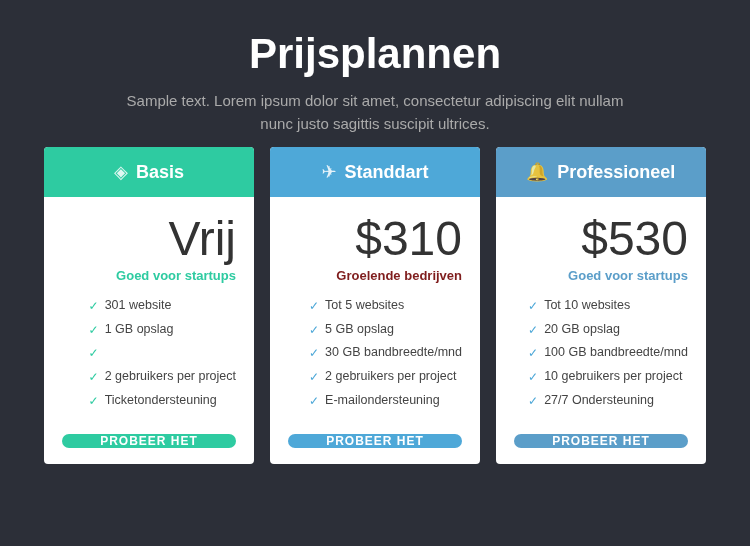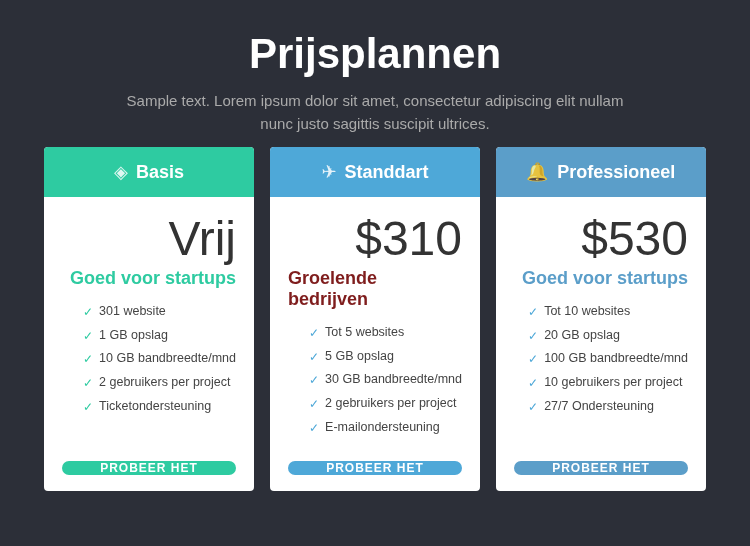--- a/index.html
+++ b/index.html
@@ -83,21 +83,21 @@
 
     .plan-price {
       font-size: 48px;
       font-weight: 300;
       color: #333;
       line-height: 1.1;
       margin-bottom: 2px;
     }
 
     .plan-price-sub {
-      font-size: 18px;
+      font-size: 13px;
       font-weight: 600;
       margin-bottom: 14px;
     }
 
     .plan-price-sub.teal { color: #2ecba1; }
     .plan-price-sub.blue { color: #7f1d1d; }
     .plan-price-sub.blue-dark { color: #5b9ec9; }
 
     .plan-features {
       list-style: none;
@@ -162,21 +162,20 @@
           <li>
             <span class="check-icon ">✓</span>
             <span>301 website</span>
           </li>
           <li>
             <span class="check-icon ">✓</span>
             <span>1 GB opslag</span>
           </li>
           <li>
             <span class="check-icon ">✓</span>
-            <span>10 GB bandbreedte/mnd</span>
           </li>
           <li>
             <span class="check-icon ">✓</span>
             <span>2 gebruikers per project</span>
           </li>
           <li>
             <span class="check-icon ">✓</span>
             <span>Ticketondersteuning</span>
           </li>
         </ul>

